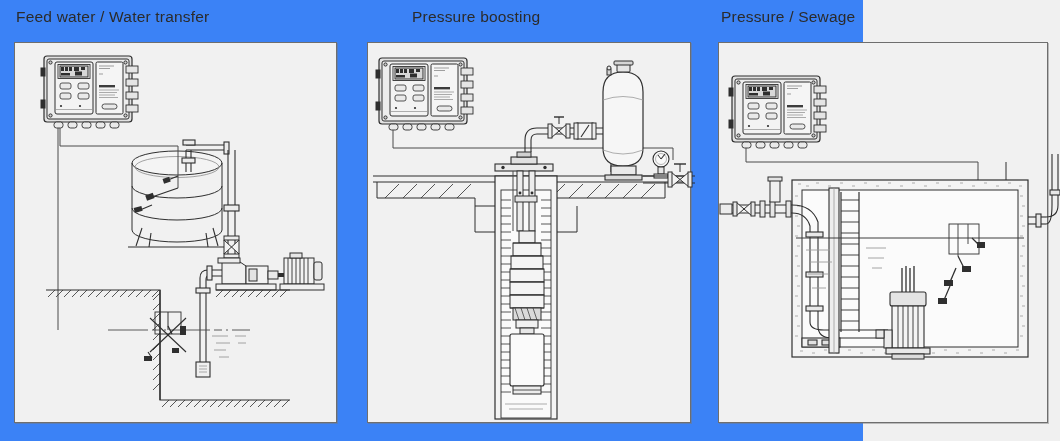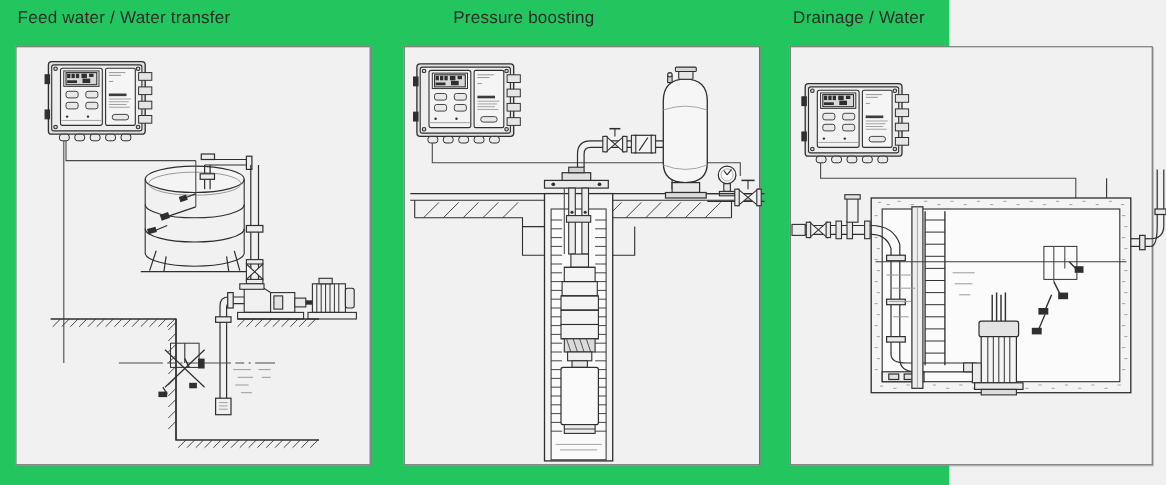--- a/index.html
+++ b/index.html
@@ -11,21 +11,21 @@
     width: 1060px;
     height: 441px;
     font-family: "Liberation Sans", sans-serif;
     overflow: hidden;
     position: relative;
   }
   .page {
     position: relative;
     width: 863px;
     height: 441px;
-    background: #22c55e;
+    background: #3b82f6;
   }
   .panel {
     position: absolute;
     top: 0;
     height: 441px;
   }
   .panel-title {
     position: absolute;
     top: 8px;
     font-size: 15.5px;
@@ -615,21 +615,21 @@
 
         <g stroke-width="1">
           <path d="M120 206 L120 232 L140 232"></path>
           <path d="M202 232 L222 232 L222 206"></path>
         </g>
       </g>
     </svg>
   </div>
 
   <div class="panel" id="panel-drainage">
-    <div class="panel-title">Drainage / Water</div>
+    <div class="panel-title">Pressure / Sewage</div>
     <div class="panel-frame"></div>
 
     <svg class="svg-layer" width="354" height="441" viewBox="0 0 354 441">
       <g fill="none" stroke="#2f2f2f" stroke-width="1">
 
         <g>
           <rect x="26" y="76" width="88" height="66" rx="3" fill="#e2e2e2" stroke-width="1.2"></rect>
           <rect x="29" y="79" width="82" height="60" rx="2" fill="#ededed"></rect>
           <circle cx="32.5" cy="82.5" r="1.6" fill="#cfcfcf"></circle>
           <circle cx="107.5" cy="82.5" r="1.6" fill="#cfcfcf"></circle>

